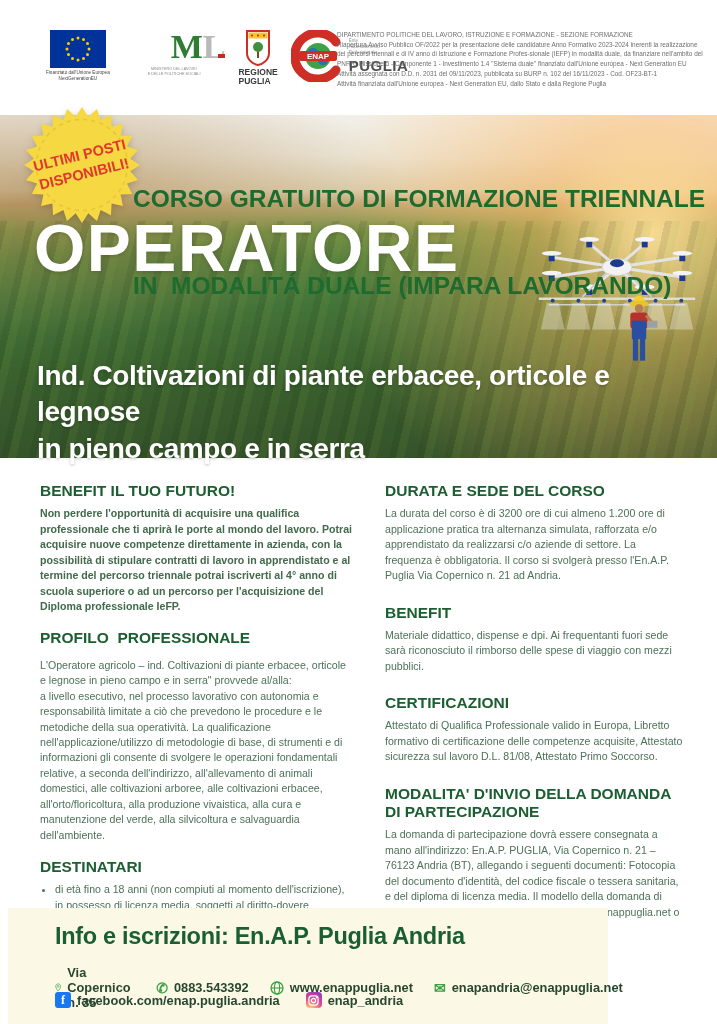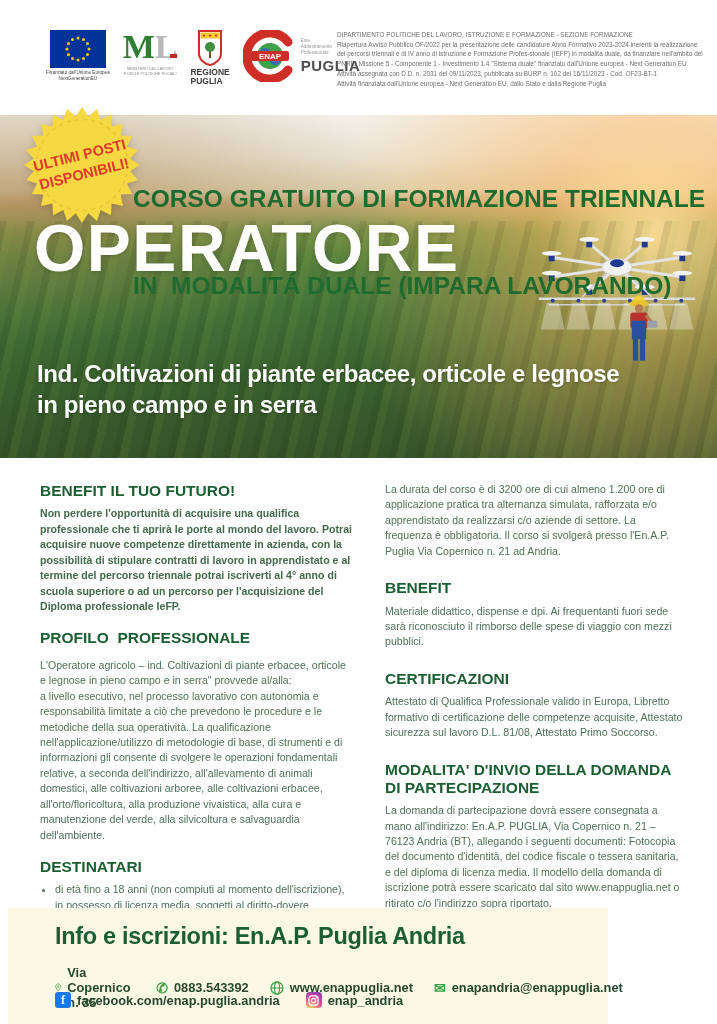--- a/index.html
+++ b/index.html
@@ -4,21 +4,21 @@
 <style>
   html,body{margin:0;padding:0;}
   .page{position:relative;width:717px;height:1024px;background:#ffffff;overflow:hidden;
         font-family:"Liberation Sans", sans-serif;}
 
   
   .header{position:absolute;left:0;top:0;width:717px;height:115px;background:#fff;}
   .logos{position:absolute;left:46px;top:30px;display:flex;align-items:flex-start;gap:13px;}
   .logo{display:flex;flex-direction:column;align-items:center;}
   .eu-caption{font-size:4.6px;color:#444;text-align:center;line-height:1.4;margin-top:2px;}
-  .ml-mark{font-family:"Liberation Serif", serif;font-weight:bold;font-size:34px;line-height:34px;}
+  .ml-mark{font-family:"Liberation Serif", serif;font-weight:bold;font-size:34px;line-height:34px;margin-left:48px;}
   .ml-m{color:#2e7d32;}
   .ml-l{color:#b9b9b9;}
   .ml-red{display:inline-block;width:7px;height:4px;background:#c22a22;margin-left:-7px;}
   .ml-caption{font-size:3.8px;color:#8a8a8a;text-align:center;line-height:1.3;margin-top:3px;}
   .rp-name{font-size:8.5px;font-weight:bold;color:#3a3a3a;line-height:1.1;text-align:left;margin-top:2px;}
   .enap-logo{display:flex;align-items:center;gap:6px;}
   .enap-captions{display:flex;flex-direction:column;}
   .enap-cap{font-size:4.6px;color:#9a9a9a;line-height:1.35;}
   .enap-region{font-size:15px;font-weight:bold;color:#4f4f4f;letter-spacing:.5px;margin-top:1px;}
   .legal{position:absolute;left:337px;top:30px;width:366px;font-size:6.4px;line-height:1.52;color:#6e6e6e;}
@@ -30,21 +30,21 @@
       radial-gradient(circle at 91% 35%, rgba(255,222,150,.95) 0%, rgba(255,184,98,.5) 16%, rgba(255,160,70,0) 46%),
       radial-gradient(ellipse at 6% 24%, rgba(167,128,76,.55), rgba(167,128,76,0) 38%),
       linear-gradient(180deg,#f2f0ea 0%,#ece6d7 12%,#ddd0b0 22%,#c3a877 26%,#a4a263 29%,
                       #6f8f45 34%,#53803c 42%,#447439 55%,#3a612e 75%,#35532a 100%);}
   .hero::after{content:"";position:absolute;left:0;top:31%;width:100%;height:69%;
     background:repeating-linear-gradient(103deg, rgba(15,35,8,.10) 0 7px, rgba(140,175,70,.10) 7px 15px, rgba(0,0,0,0) 15px 27px);}
   .kicker{position:absolute;left:133px;top:12px;font-size:24.5px;font-weight:800;color:#1d6b2f;
           line-height:1.18;white-space:pre-wrap;z-index:3;}
   .hero-title{position:absolute;left:34px;top:100px;font-size:66px;font-weight:800;color:#ffffff;
               line-height:1.0;letter-spacing:1.5px;z-index:3;text-shadow:0 1px 4px rgba(0,0,0,.18);}
-  .hero-sub{position:absolute;left:37px;top:243px;font-size:24px;font-weight:700;color:#ffffff;
+  .hero-sub{position:absolute;left:37px;top:243px;font-size:28px;font-weight:700;color:#ffffff;
             line-height:1.3;letter-spacing:-.4px;z-index:3;text-shadow:0 1px 3px rgba(0,0,0,.25);}
 
   
   .badge{position:absolute;left:22px;top:-10px;width:120px;height:120px;z-index:5;filter:drop-shadow(0 2px 3px rgba(0,0,0,.18));}
   .badge svg{position:absolute;inset:0;}
   .badge-text{position:absolute;inset:0;display:flex;flex-direction:column;align-items:center;justify-content:center;
               transform:rotate(-14deg);color:#e1372f;font-weight:800;font-size:14.5px;line-height:1.3;text-align:center;}
 
   .drone{position:absolute;right:6px;top:120px;width:188px;height:96px;z-index:2;}
   .farmer{position:absolute;right:56px;top:178px;width:44px;height:82px;z-index:2;}
@@ -277,20 +277,21 @@
       <h3 class="section-title">DESTINATARI</h3>
       <ul class="bullets">
         <li>di età fino a 18 anni (non compiuti al momento dell'iscrizione), in possesso di licenza media, soggetti al diritto-dovere all'istruzione e formazione</li>
         <li>di età fino a 25 anni (non compiuti al momento dell'iscrizione), che abbiano assolto o siano stati prosciolti dal diritto-dovere all'istruzione, privi di titolo di studio di istruzione secondaria di secondo grado.</li>
       </ul>
     </div>
   </div>
 
   <div class="col col-right">
     <div class="section">
+      <h3 class="section-title">DURATA E SEDE DEL CORSO</h3>
       <p class="body-text">La durata del corso è di 3200 ore di cui almeno 1.200 ore di applicazione pratica tra alternanza simulata, rafforzata e/o apprendistato da realizzarsi c/o aziende di settore. La frequenza è obbligatoria. Il corso si svolgerà presso l'En.A.P. Puglia Via Copernico n. 21 ad Andria.</p>
     </div>
     <div class="section">
       <h3 class="section-title">BENEFIT</h3>
       <p class="body-text">Materiale didattico, dispense e dpi. Ai frequentanti fuori sede sarà riconosciuto il rimborso delle spese di viaggio con mezzi pubblici.</p>
     </div>
     <div class="section">
       <h3 class="section-title">CERTIFICAZIONI</h3>
       <p class="body-text">Attestato di Qualifica Professionale valido in Europa, Libretto formativo di certificazione delle competenze acquisite, Attestato sicurezza sul lavoro D.L. 81/08, Attestato Primo Soccorso.</p>
     </div>

